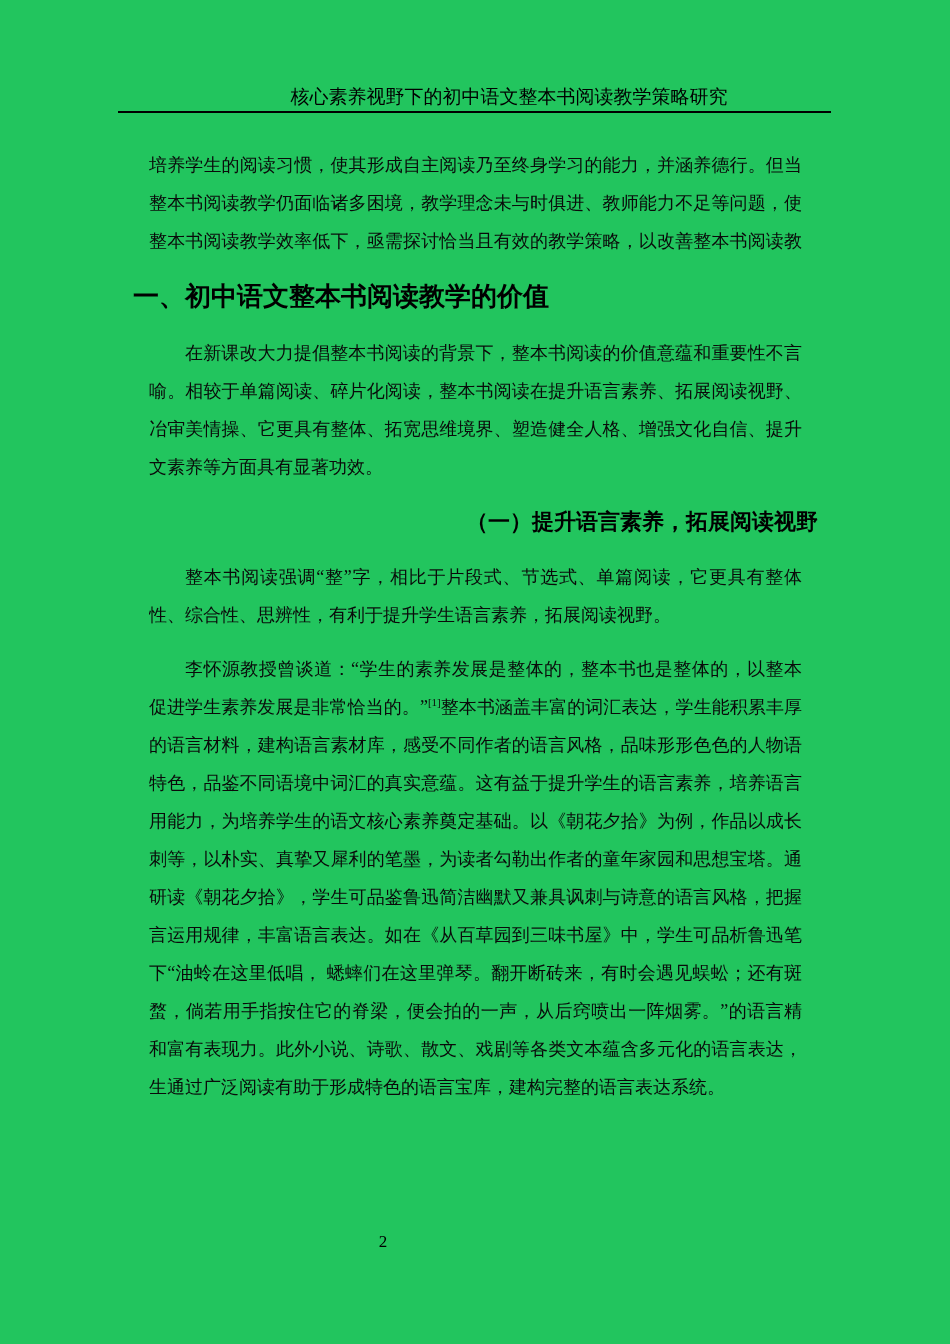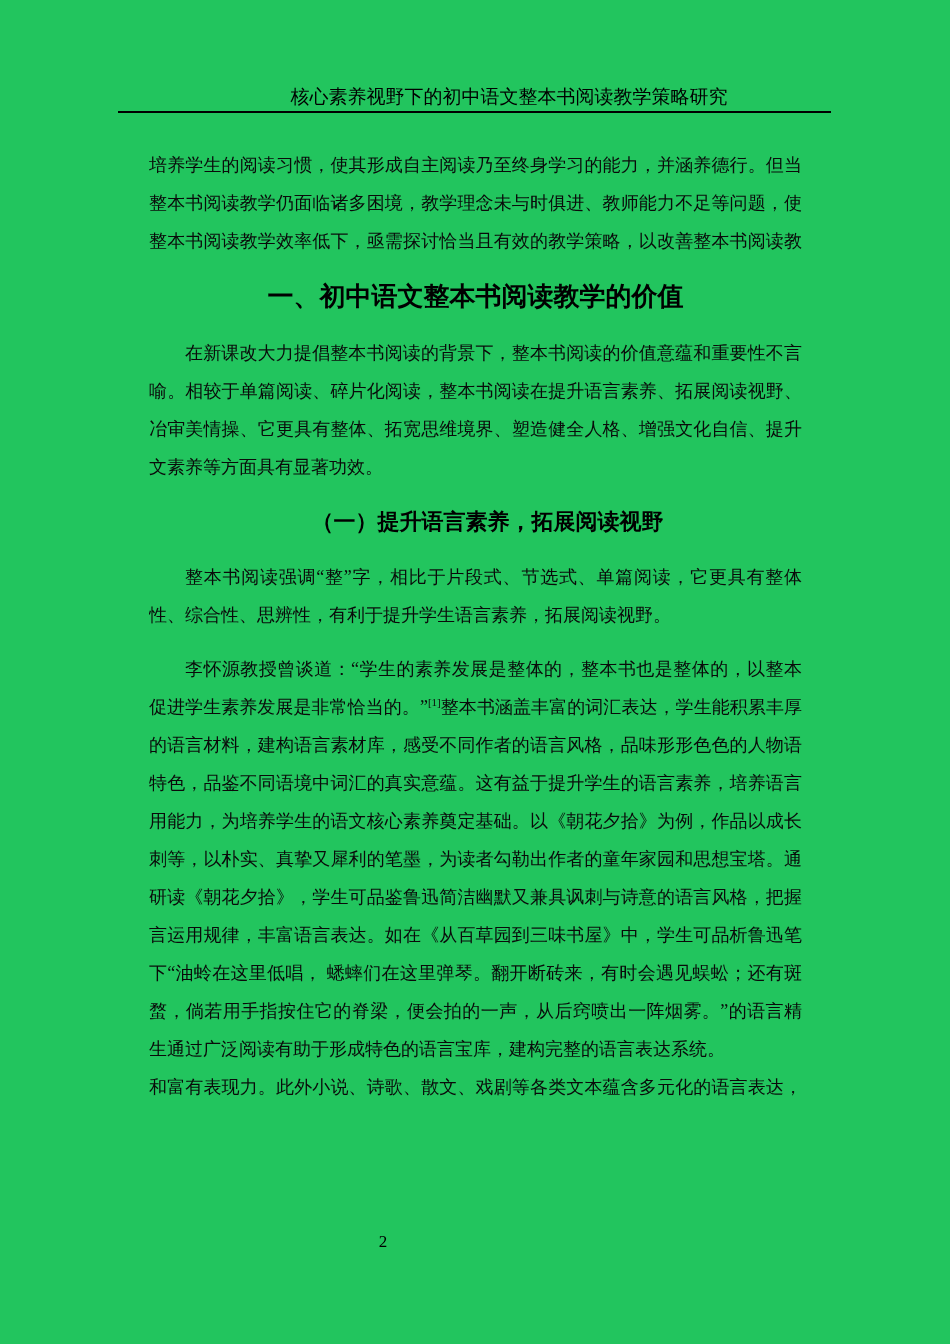--- a/index.html
+++ b/index.html
@@ -60,31 +60,31 @@
     line-height: 0;
     vertical-align: 7px;
   }
   
   .h1 {
     margin: 8px 0 18px 0;
     font-family: "Liberation Sans", "DejaVu Sans", sans-serif;
     font-weight: bold;
     font-size: 26px;
     line-height: 40px;
-    text-align: center;
+    text-align: left;
     color: #000;
   }
   .h2 {
     margin: 2px 0 12px 0;
     font-family: "Liberation Sans", "DejaVu Sans", sans-serif;
     font-weight: bold;
     font-size: 22px;
     line-height: 40px;
     text-indent: 24px;
-    text-align: center;
+    text-align: right;
     color: #000;
   }
   
   .page-number {
     position: absolute;
     top: 1231px;
     left: 370px;
     width: 26px;
     text-align: center;
     font-size: 17px;
@@ -128,22 +128,22 @@
       <div class="line indent">李怀源教授曾谈道：“学生的素养发展是整体的，整本书也是整体的，以整本书</div>
       <div class="line"><span>促进学生素养发展是非常恰当的。”</span><sup class="fn">[1]</sup><span>整本书涵盖丰富的词汇表达，学生能积累丰厚</span></div>
       <div class="line">的语言材料，建构语言素材库，感受不同作者的语言风格，品味形形色色的人物语言</div>
       <div class="line">特色，品鉴不同语境中词汇的真实意蕴。这有益于提升学生的语言素养，培养语言运</div>
       <div class="line">用能力，为培养学生的语文核心素养奠定基础。以《朝花夕拾》为例，作品以成长为</div>
       <div class="line">刺等，以朴实、真挚又犀利的笔墨，为读者勾勒出作者的童年家园和思想宝塔。通过</div>
       <div class="line">研读《朝花夕拾》，学生可品鉴鲁迅简洁幽默又兼具讽刺与诗意的语言风格，把握语</div>
       <div class="line">言运用规律，丰富语言表达。如在《从百草园到三味书屋》中，学生可品析鲁迅笔</div>
       <div class="line">下“油蛉在这里低唱， 蟋蟀们在这里弹琴。翻开断砖来，有时会遇见蜈蚣；还有斑</div>
       <div class="line">蝥，倘若用手指按住它的脊梁，便会拍的一声，从后窍喷出一阵烟雾。”的语言精炼</div>
+      <div class="line">和富有表现力。此外小说、诗歌、散文、戏剧等各类文本蕴含多元化的语言表达，学</div>
       <div class="line end">生通过广泛阅读有助于形成特色的语言宝库，建构完整的语言表达系统。</div>
-      <div class="line">和富有表现力。此外小说、诗歌、散文、戏剧等各类文本蕴含多元化的语言表达，学</div>
     </div>
 
 
   </div>
 
   <div class="page-number">2</div>
 
 </div>
 
 </body></html>

